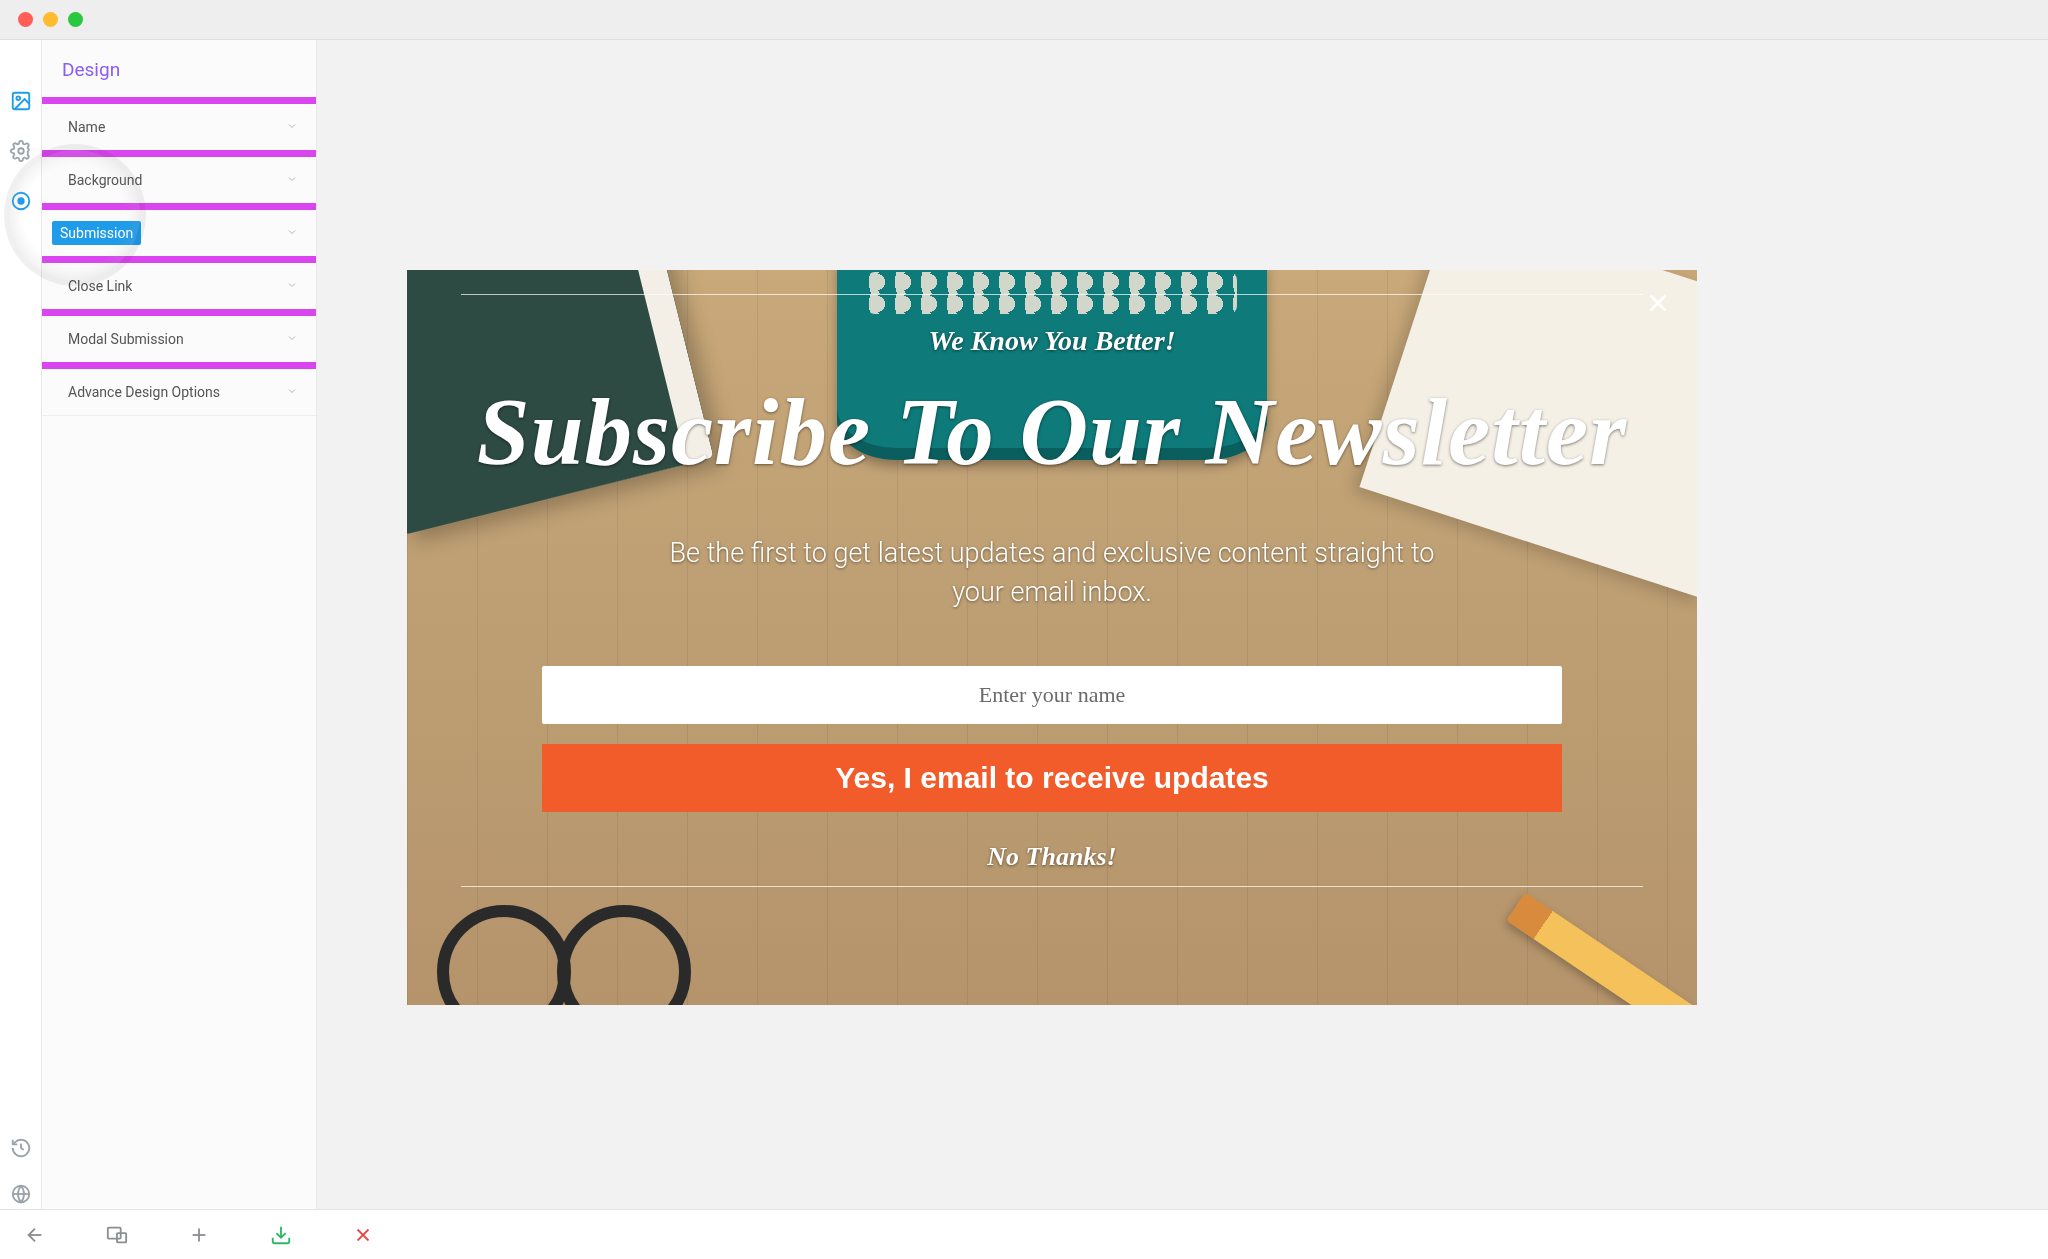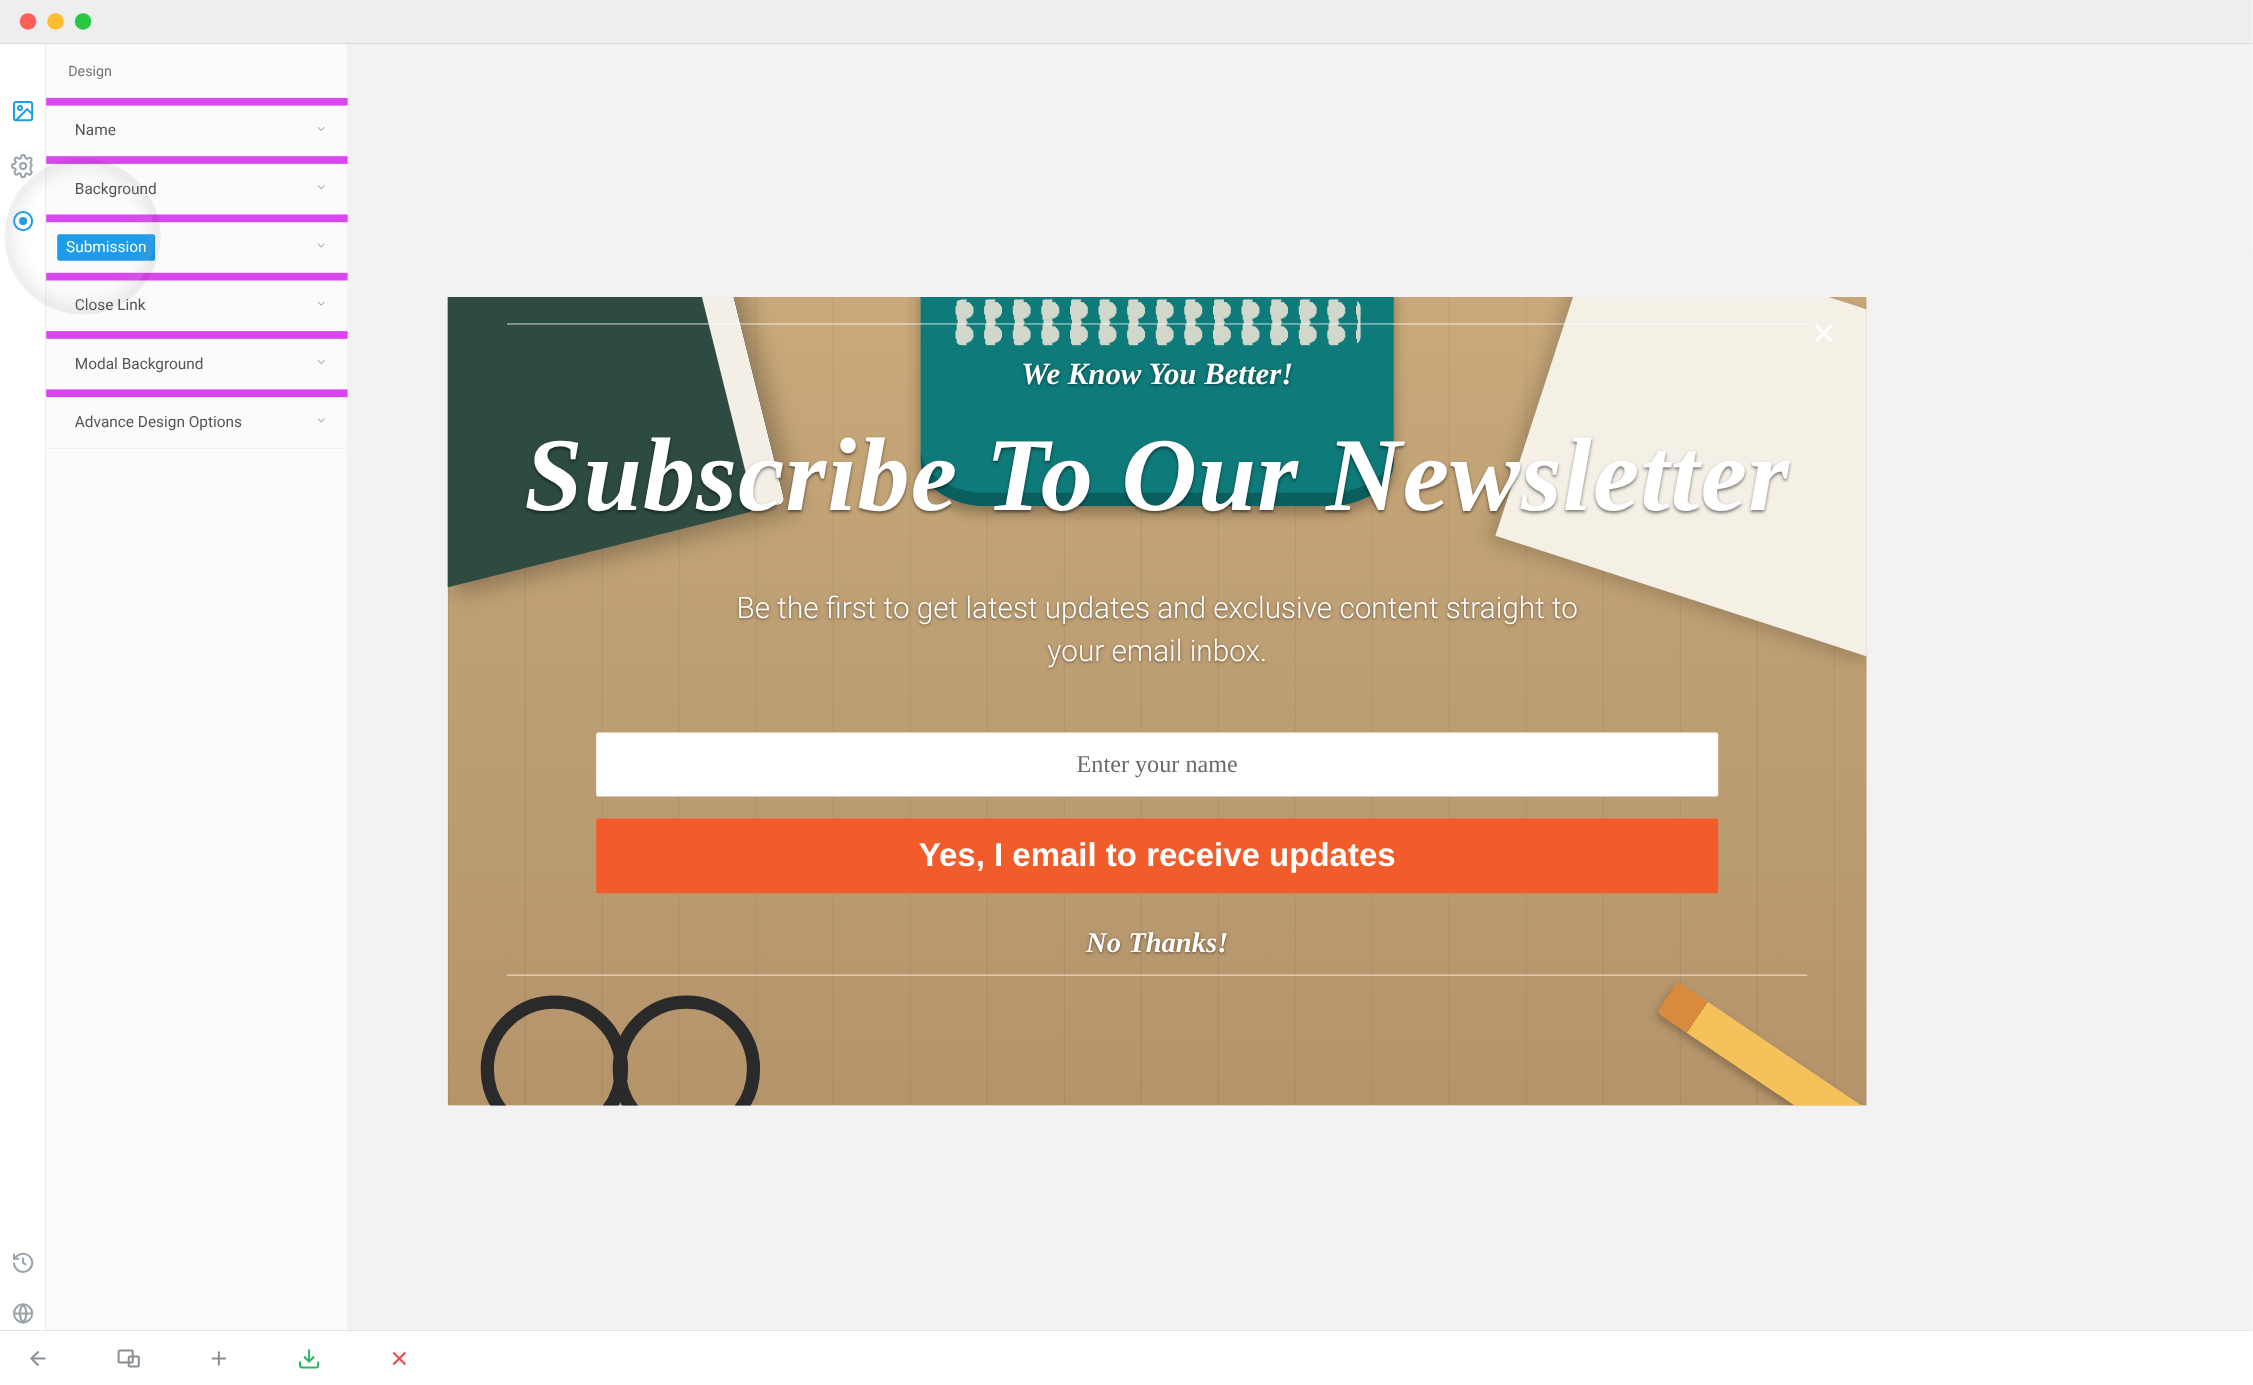--- a/index.html
+++ b/index.html
@@ -56,22 +56,22 @@
   .rail-icon.active { color: #1e9cea; }
 
   .side-panel {
     width: 275px;
     background: #fbfbfb;
     border-right: 1px solid #e8e8e8;
     display: flex;
     flex-direction: column;
   }
   .panel-title {
-    font-size: 13px;
-    color: #737373;
+    font-size: 19px;
+    color: #8b5cf6;
     padding: 18px 20px 16px;
   }
   .panel-item {
     display: flex;
     align-items: center;
     justify-content: space-between;
     padding: 11px 18px;
     border-top: 7px solid #d946ef;
     color: #555;
     font-size: 14px;
@@ -364,21 +364,21 @@
               <polyline points="6 9 12 15 18 9"></polyline>
             </svg></span>
       </div>
       <div class="panel-item">
         <span class="item-label">Close Link</span>
         <span class="chev"><svg width="12" height="12" viewBox="0 0 24 24" fill="none" stroke="currentColor" stroke-width="2">
               <polyline points="6 9 12 15 18 9"></polyline>
             </svg></span>
       </div>
       <div class="panel-item">
-        <span class="item-label">Modal Background</span>
+        <span class="item-label">Modal Submission</span>
         <span class="chev"><svg width="12" height="12" viewBox="0 0 24 24" fill="none" stroke="currentColor" stroke-width="2">
               <polyline points="6 9 12 15 18 9"></polyline>
             </svg></span>
       </div>
       <div class="panel-item">
         <span class="item-label">Advance Design Options</span>
         <span class="chev"><svg width="12" height="12" viewBox="0 0 24 24" fill="none" stroke="currentColor" stroke-width="2">
               <polyline points="6 9 12 15 18 9"></polyline>
             </svg></span>
       </div>

